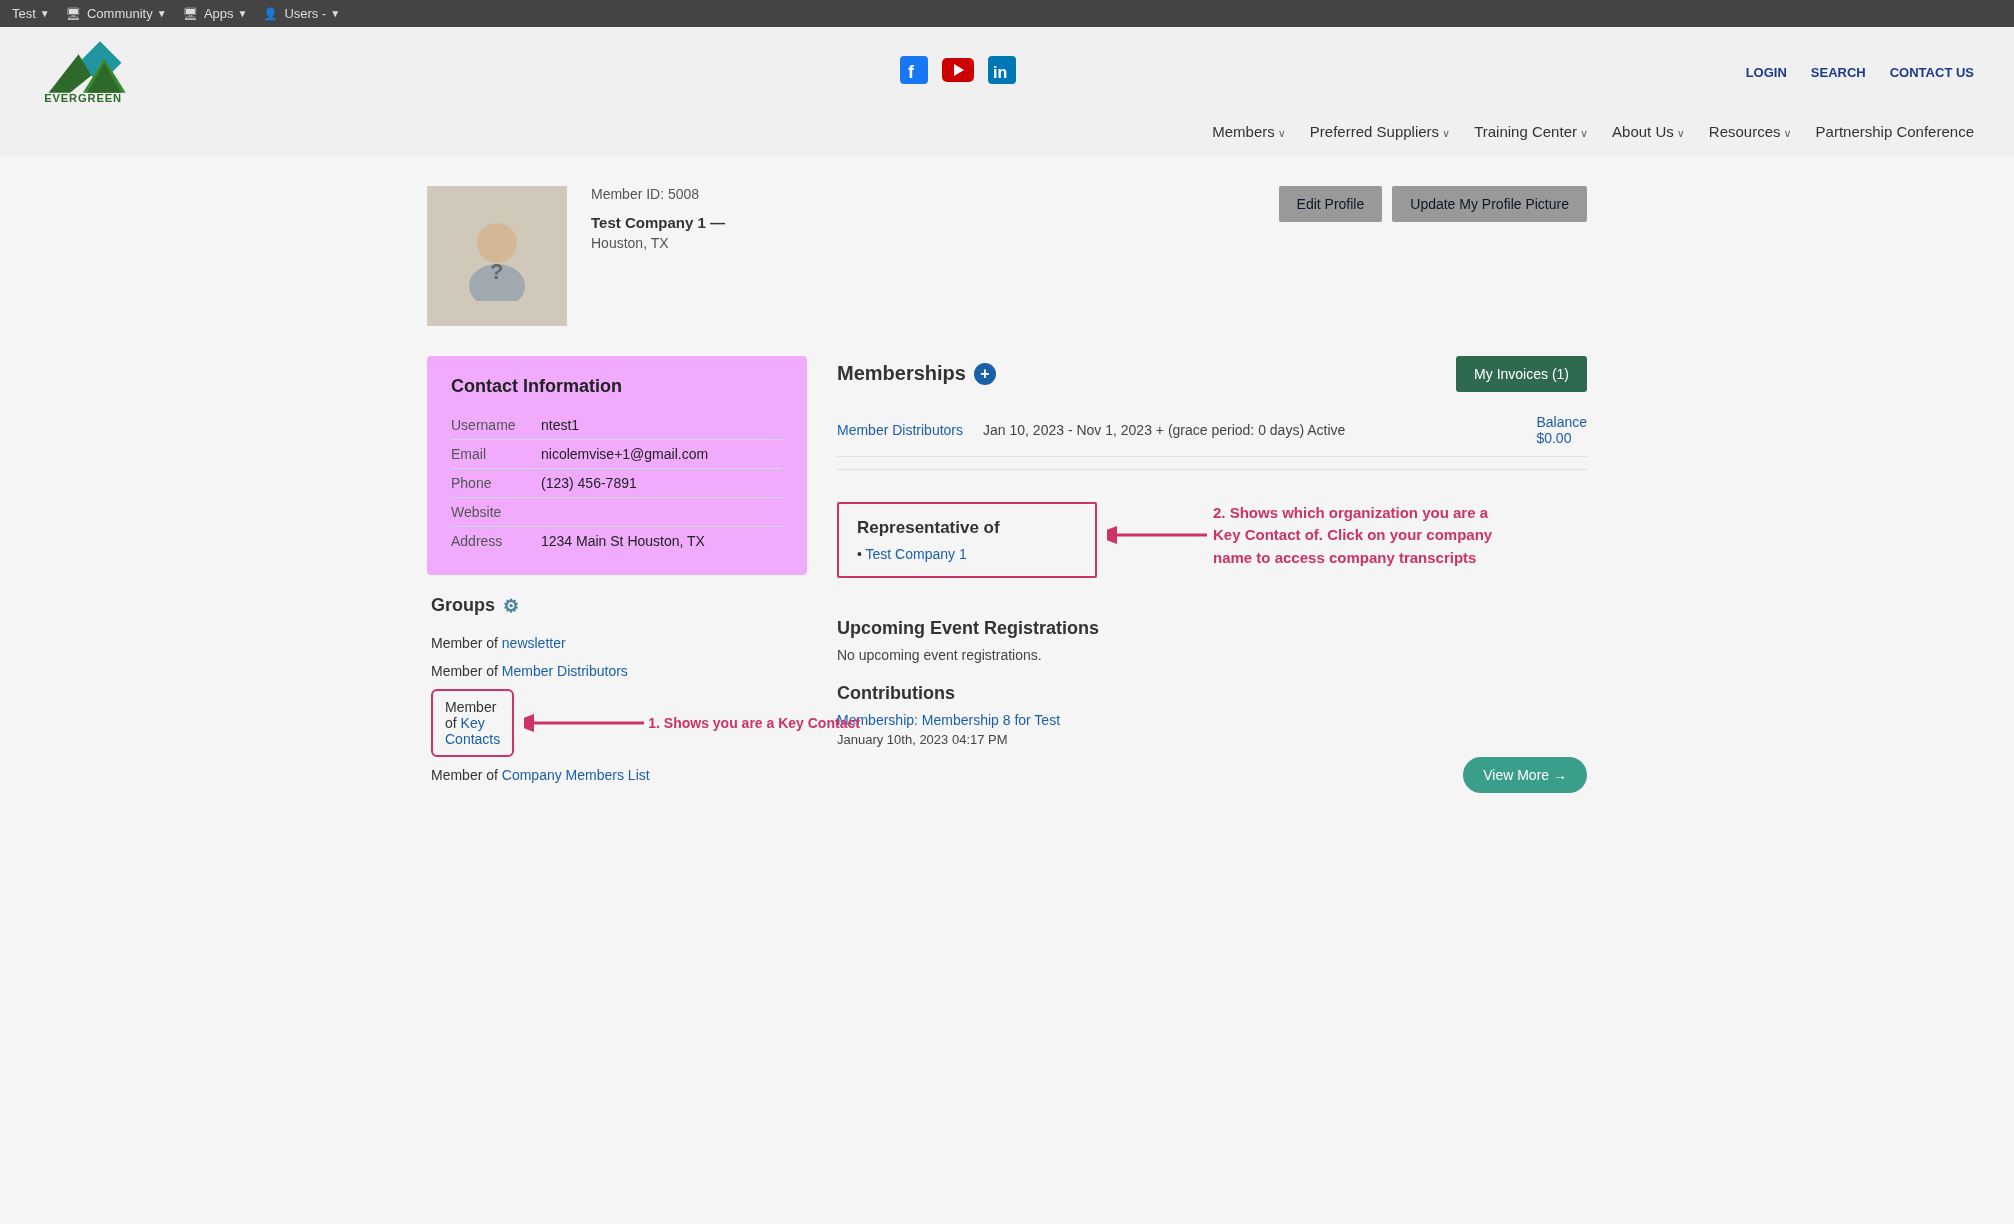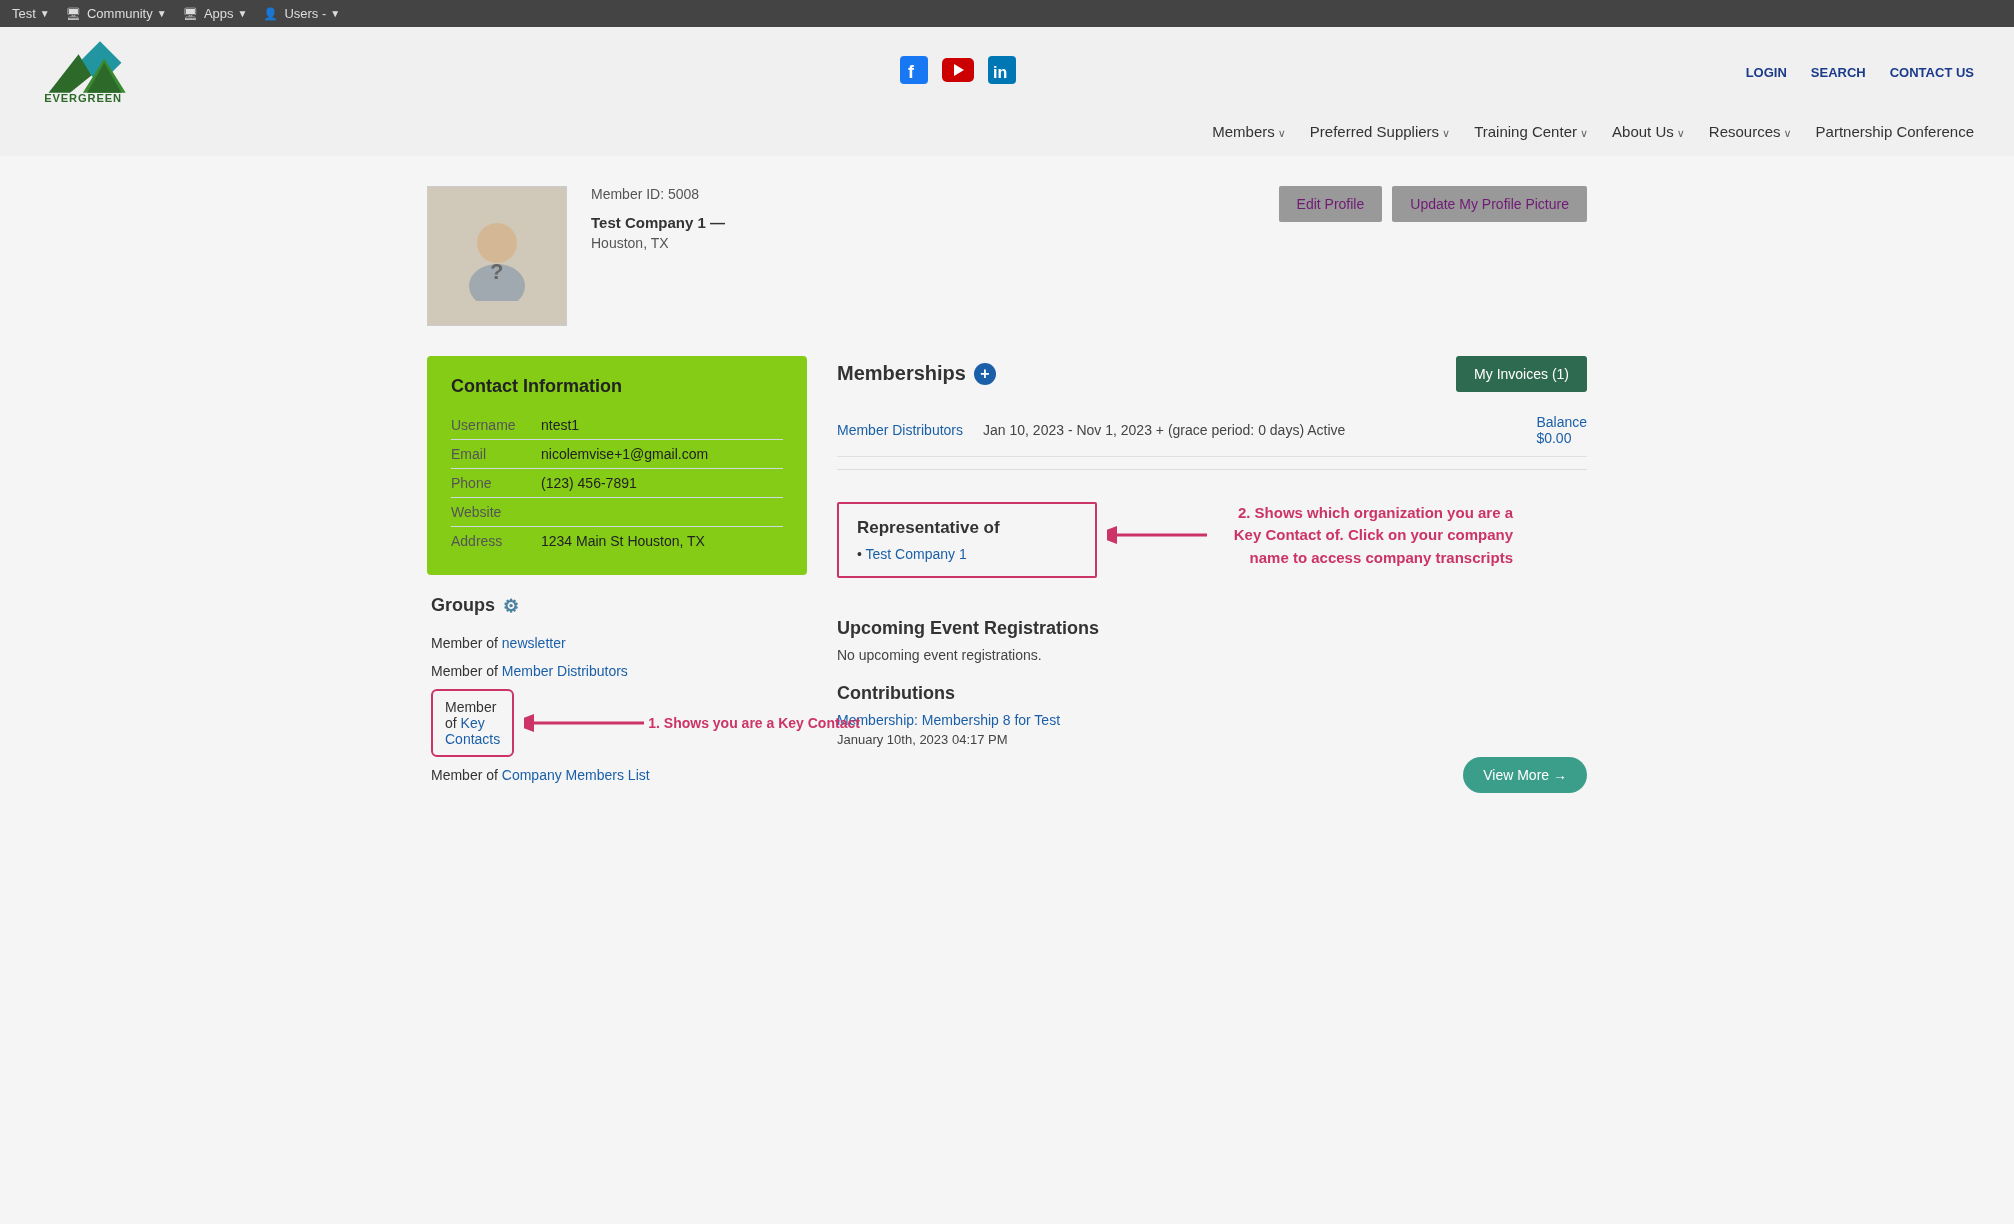--- a/index.html
+++ b/index.html
@@ -116,42 +116,42 @@
     .profile-location { color: #555; font-size: 14px; }
     .profile-buttons {
       position: absolute;
       right: 0;
       top: 0;
       display: flex;
       gap: 10px;
     }
     .btn-gray {
       background: #999;
-      color: #701a75;
+      color: #0f172a;
       border: none;
       padding: 10px 18px;
       cursor: pointer;
       font-size: 14px;
       border-radius: 2px;
     }
 
     
     .two-col {
       display: flex;
       gap: 30px;
       align-items: flex-start;
     }
 
     
     .left-panel {
       width: 380px;
       flex-shrink: 0;
     }
     .contact-card {
-      background: #84cc16;
+      background: #f0abfc;
       padding: 20px 24px;
       border-radius: 4px;
       margin-bottom: 20px;
     }
     .section-title {
       font-size: 18px;
       font-weight: bold;
       margin-bottom: 14px;
       color: #222;
     }
@@ -509,21 +509,21 @@
       <hr class="divider">
 
       <div style="display: flex; align-items: flex-start; position: relative;">
         <div class="representative-box">
           <div class="rep-title">Representative of</div>
           <div class="rep-item">
             • <a>Test Company 1</a>
           </div>
         </div>
 
-        <div style="display: flex; align-items: center; margin-left: 10px; margin-top: 20px; text-align: right;">
+        <div style="display: flex; align-items: center; margin-left: 10px; margin-top: 20px;">
           <svg width="100" height="40" viewBox="0 0 100 40">
             <defs>
               <marker id="arrowhead2" markerWidth="8" markerHeight="6" refX="0" refY="3" orient="auto">
                 <polygon points="0 0, 8 3, 0 6" fill="#cc3366"></polygon>
               </marker>
             </defs>
             <path d="M 100 20 C 60 20, 30 20, 10 20" stroke="#cc3366" stroke-width="3" fill="none" marker-end="url(#arrowhead2)"></path>
           </svg>
           <div class="annotation-block-right" style="margin-left: 6px;">2. Shows which organization you are a Key Contact of. Click on your company name to access company transcripts</div>
         </div>

